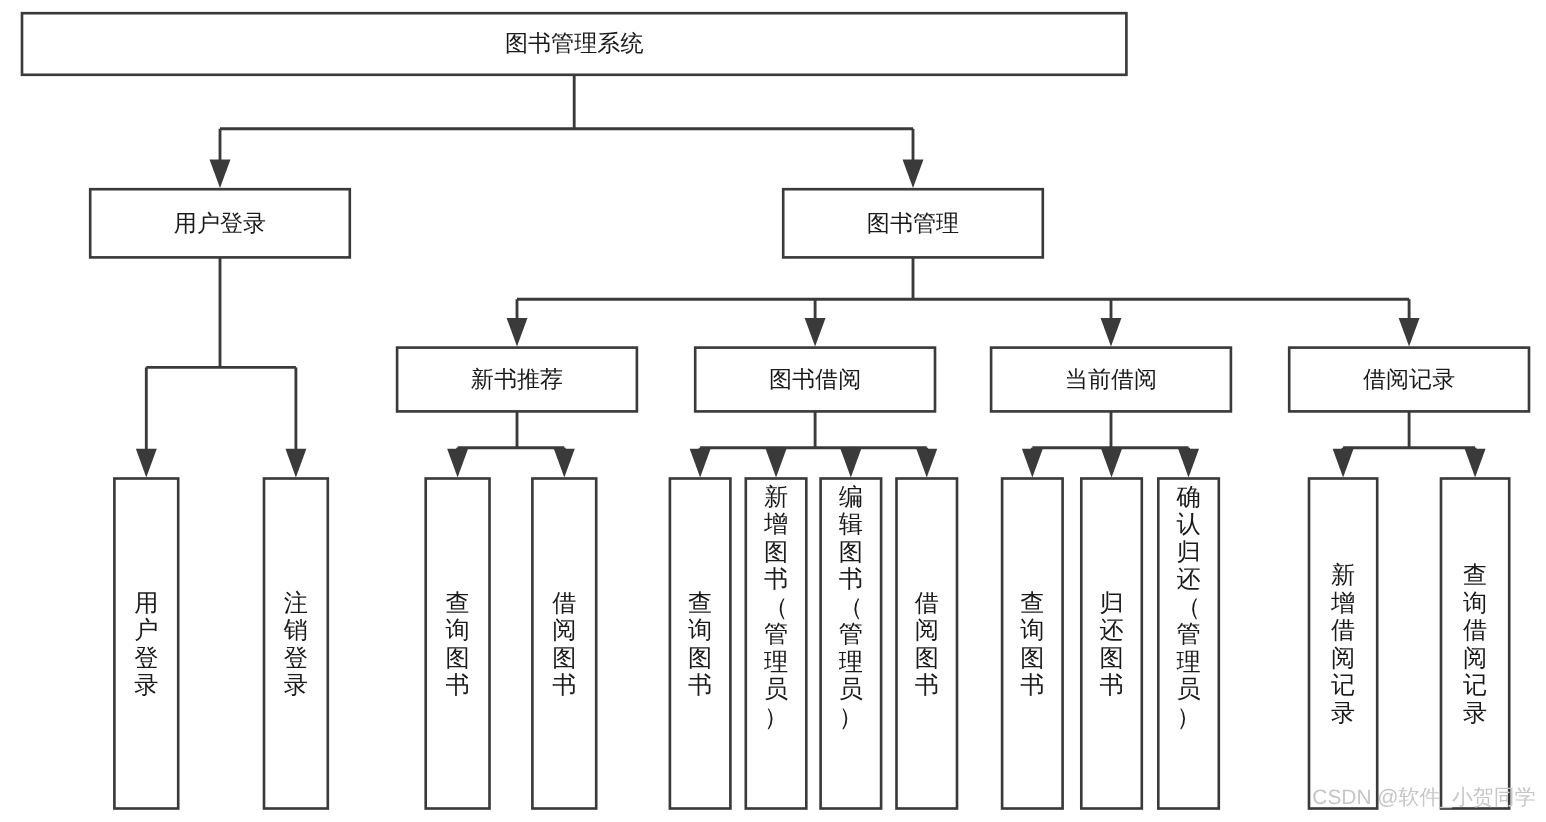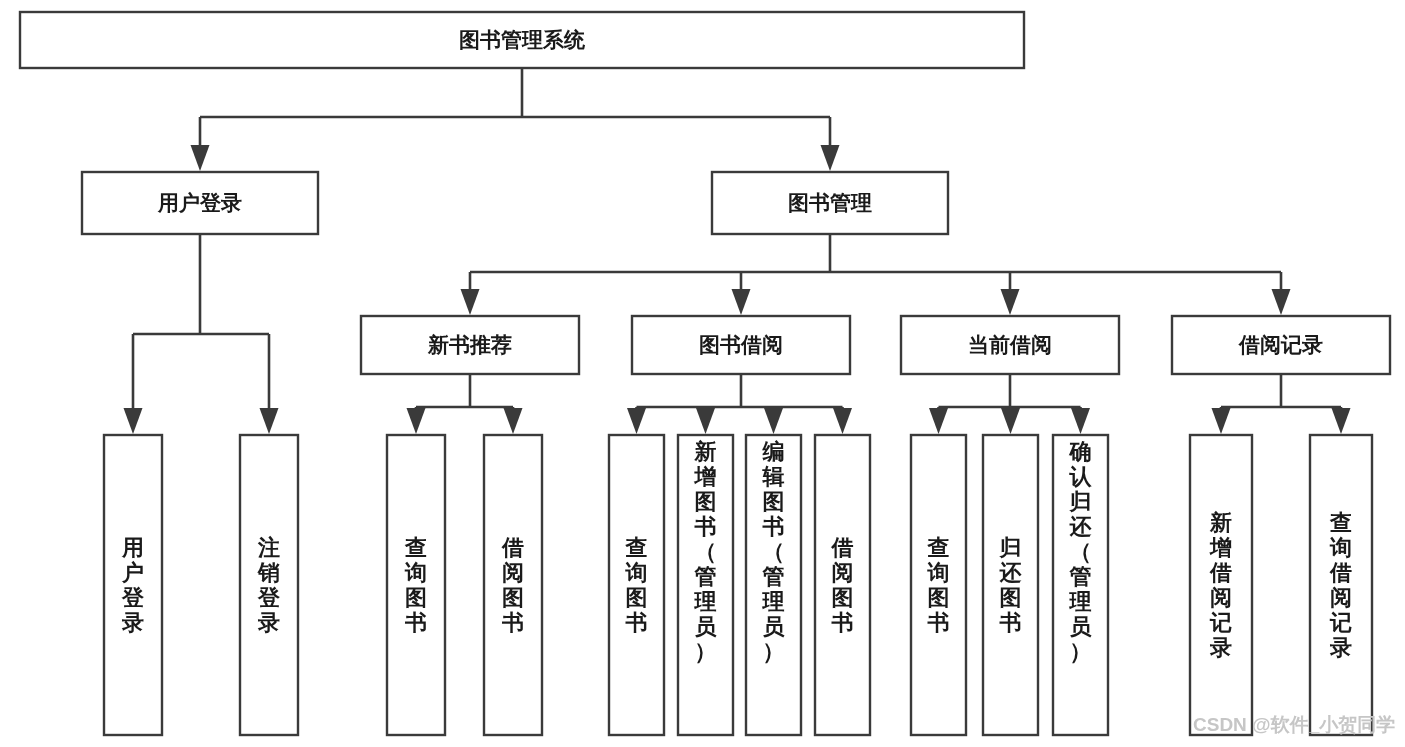--- a/index.html
+++ b/index.html
@@ -13,21 +13,20 @@
     position: relative;
     overflow: hidden;
     font-family: "Liberation Sans", "DejaVu Sans", sans-serif;
   }
   #diagram-root {
     position: absolute;
     left: 0;
     top: 0;
     width: 1405px;
     height: 747px;
-    font-weight: bold;
   }
   svg#flow {
     display: block;
     width: 1405px;
     height: 747px;
   }
   .node-box {
     fill: #ffffff;
     stroke: #3a3a3a;
     stroke-width: 2.4;

